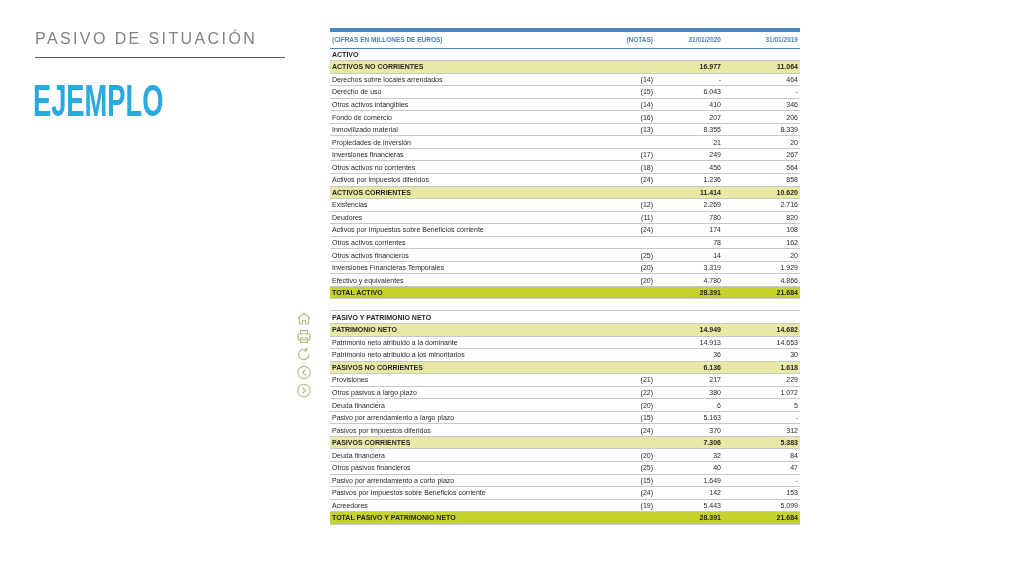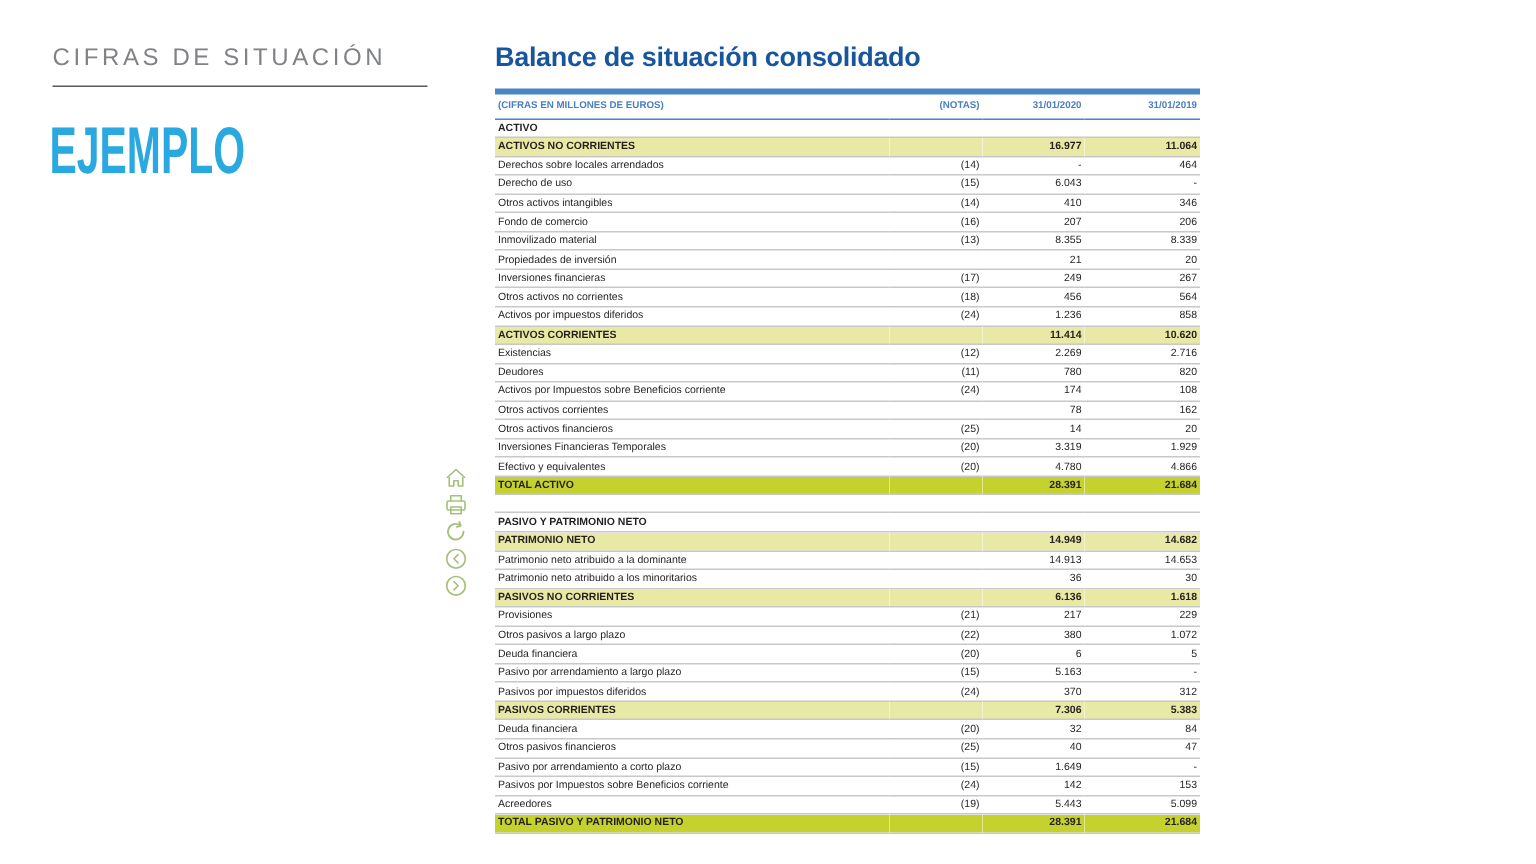--- a/index.html
+++ b/index.html
@@ -77,21 +77,21 @@
   td.c-nota, td.c-v2020, td.c-v2019 { text-align:right; }
 
   tr.group td   { font-weight:700; }
   tr.section td { background:#e8e9a5; font-weight:700; }
   tr.total td   { background:#c5d22e; font-weight:700; }
   tr.spacer td  { height:12px; border-bottom:0.5px solid #c7c8ca; background:#ffffff; }
 </style>
 </head>
 <body>
 
-<div class="kicker">CIFRAS DE SITUACIÓN</div>
+<div class="kicker">PASIVO DE SITUACIÓN</div>
 <div class="kicker-rule"></div>
 <div class="big-title">EJEMPLO</div>
 
 <div class="nav-strip">
   <span class="icon">
     <svg viewBox="0 0 16 15" fill="none" stroke="currentColor" stroke-width="1.1" stroke-linejoin="round">
       <path d="M2 7.5 L8 2 L14 7.5"></path>
       <path d="M3.5 7 V13 H6.5 V9.5 H9.5 V13 H12.5 V7"></path>
     </svg>
   </span>
@@ -116,21 +116,20 @@
   </span>
   <span class="icon">
     <svg viewBox="0 0 16 15" fill="none" stroke="currentColor" stroke-width="1.1" stroke-linecap="round" stroke-linejoin="round">
       <circle cx="8" cy="7.5" r="6.2"></circle>
       <path d="M6.6 4.8 L9.4 7.5 L6.6 10.2"></path>
     </svg>
   </span>
 </div>
 
 <div class="sheet">
-  <div class="sheet-title">Balance de situación consolidado</div>
   <div class="top-bar"></div>
   <table class="balance">
     <colgroup>
       <col class="c-label">
         <col class="c-nota">
         <col class="c-v2020">
         <col class="c-v2019">
     </colgroup>
     <thead>
       <tr>

